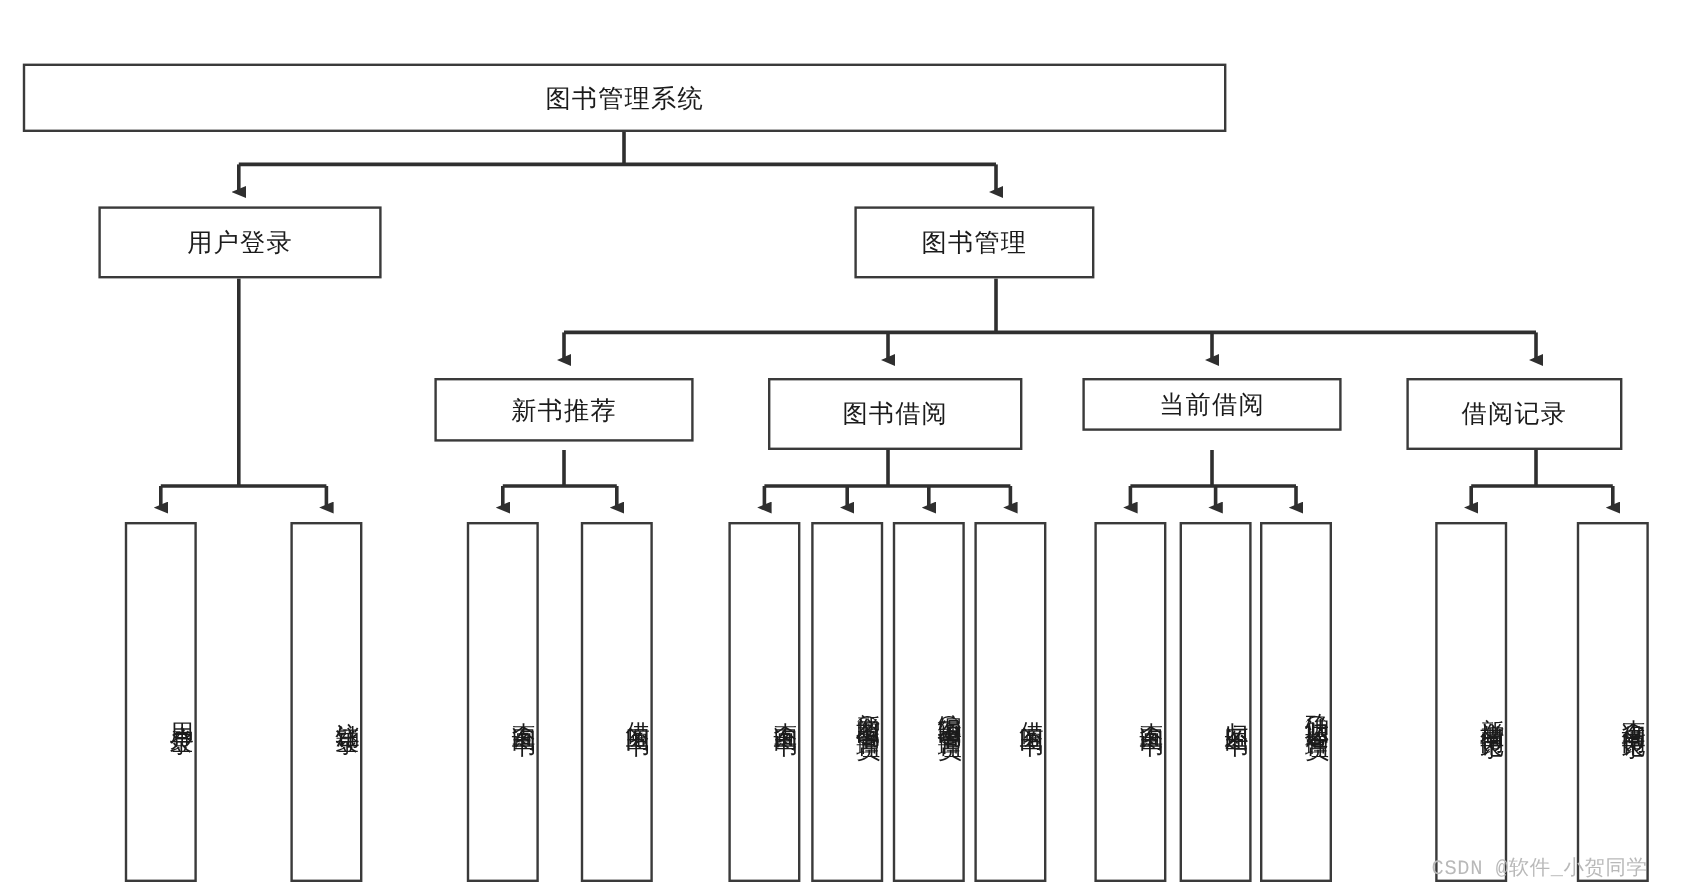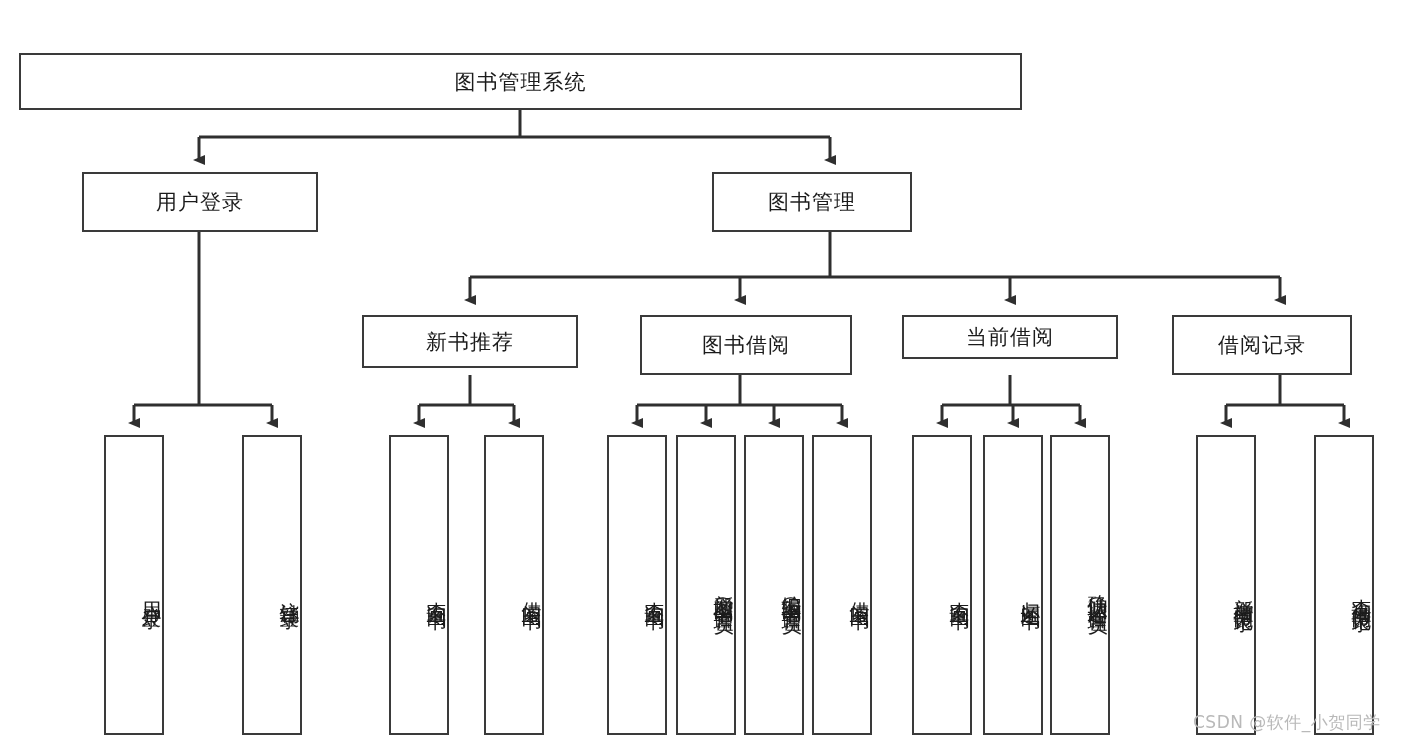--- a/index.html
+++ b/index.html
@@ -59,20 +59,21 @@
     pointer-events: none;
   }
   .watermark {
     position: absolute;
     left: 1193px;
     top: 711px;
     font-size: 17px;
     color: #b9b9b9;
     white-space: nowrap;
     letter-spacing: 0.5px;
+    font-family: Liberation Mono, monospace;
   }
 </style>
 </head>
 <body>
 
 <div id="canvas">
 
   <svg class="links" viewBox="0 0 1405 747">
     <defs>
       <marker id="arrow" markerWidth="12" markerHeight="12" refX="5" refY="6" orient="auto" markerUnits="userSpaceOnUse">

